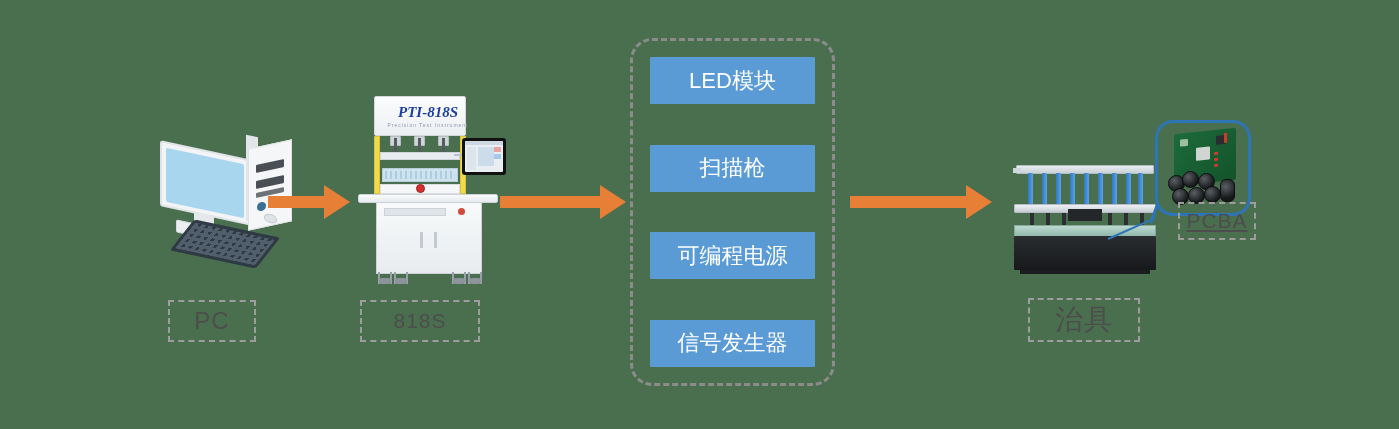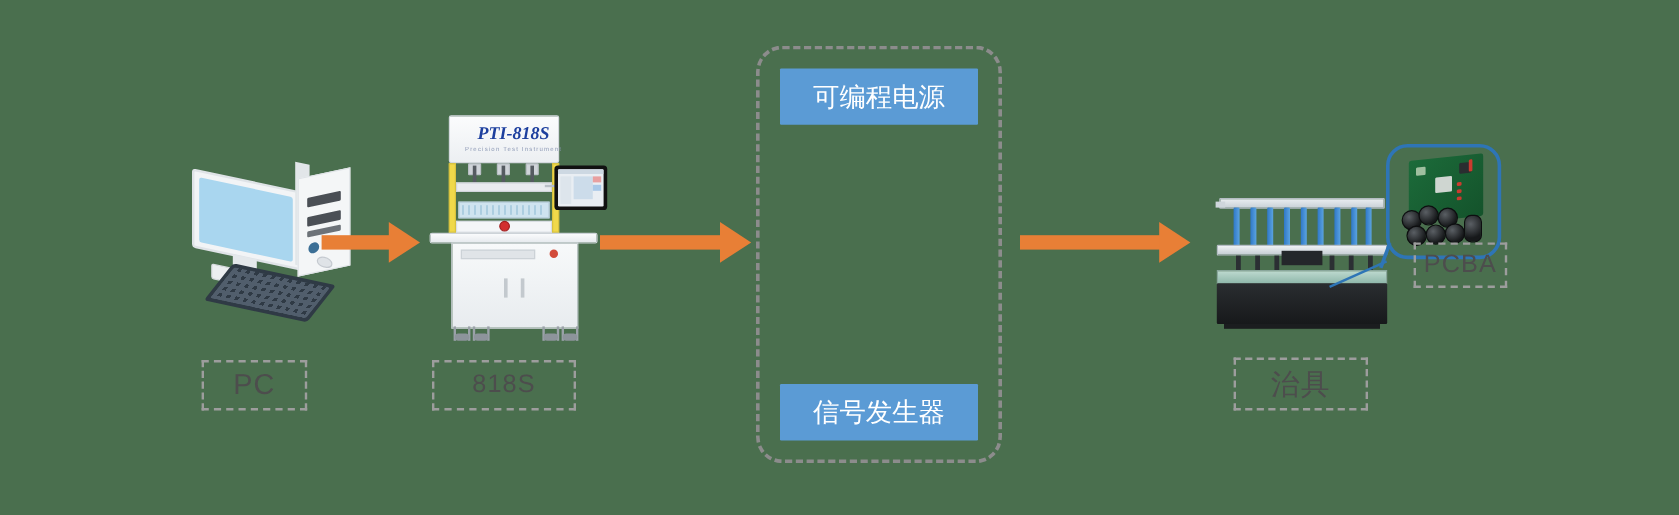--- a/index.html
+++ b/index.html
@@ -378,20 +378,22 @@
     </div>
   </div>
   <div class="caption" style="left:360px;top:300px;width:120px;height:42px;font-size:21px;">818S</div>
 
   <div class="arrow" style="left:500px;top:185px;width:126px;">
     <div class="shaft" style="width:102px;"></div>
     <div class="head"></div>
   </div>
 
   <div class="modpanel">
+    <div class="modbox">LED模块</div>
+    <div class="modbox">扫描枪</div>
     <div class="modbox">可编程电源</div>
     <div class="modbox">信号发生器</div>
   </div>
 
   <div class="arrow" style="left:850px;top:185px;width:142px;">
     <div class="shaft" style="width:118px;"></div>
     <div class="head"></div>
   </div>
 
   <div class="fixture">
@@ -409,21 +411,21 @@
     <div class="centerblk"></div>
     <div class="darkpin" style="left:18px;"></div>
     <div class="darkpin" style="left:34px;"></div>
     <div class="darkpin" style="left:50px;"></div>
     <div class="darkpin" style="left:96px;"></div>
     <div class="darkpin" style="left:112px;"></div>
     <div class="darkpin" style="left:128px;"></div>
     <div class="greenbed"></div>
     <div class="base"></div>
   </div>
-  <div class="caption" style="left:1028px;top:298px;width:112px;height:44px;font-size:24px;">治具</div>
+  <div class="caption" style="left:1028px;top:298px;width:112px;height:44px;font-size:28px;">治具</div>
 
   <div class="callout-line"></div>
   <div class="bubble">
     <div class="tail"></div>
     <div class="pcb">
       <div class="chip c-a"></div>
       <div class="chip c-b"></div>
       <div class="chip c-c"></div>
       <div class="chip c-d"></div>
       <div class="chip c-e"></div>
@@ -433,15 +435,15 @@
     <div class="caps">
       <div class="cap k1"></div>
       <div class="cap k2"></div>
       <div class="cap k3"></div>
       <div class="cap k4"></div>
       <div class="cap k5"></div>
       <div class="cap k6"></div>
       <div class="cap k7"></div>
     </div>
   </div>
-  <div class="caption" style="left:1178px;top:202px;width:78px;height:38px;font-size:21px;">PCBA</div>
+  <div class="caption" style="left:1178px;top:202px;width:78px;height:38px;font-size:21px;text-decoration:underline;">PCBA</div>
 
 </div>
 
 </body></html>

